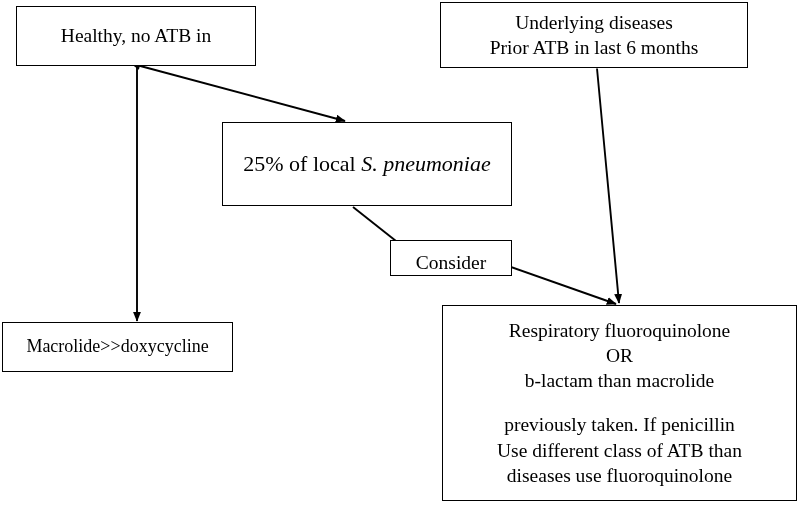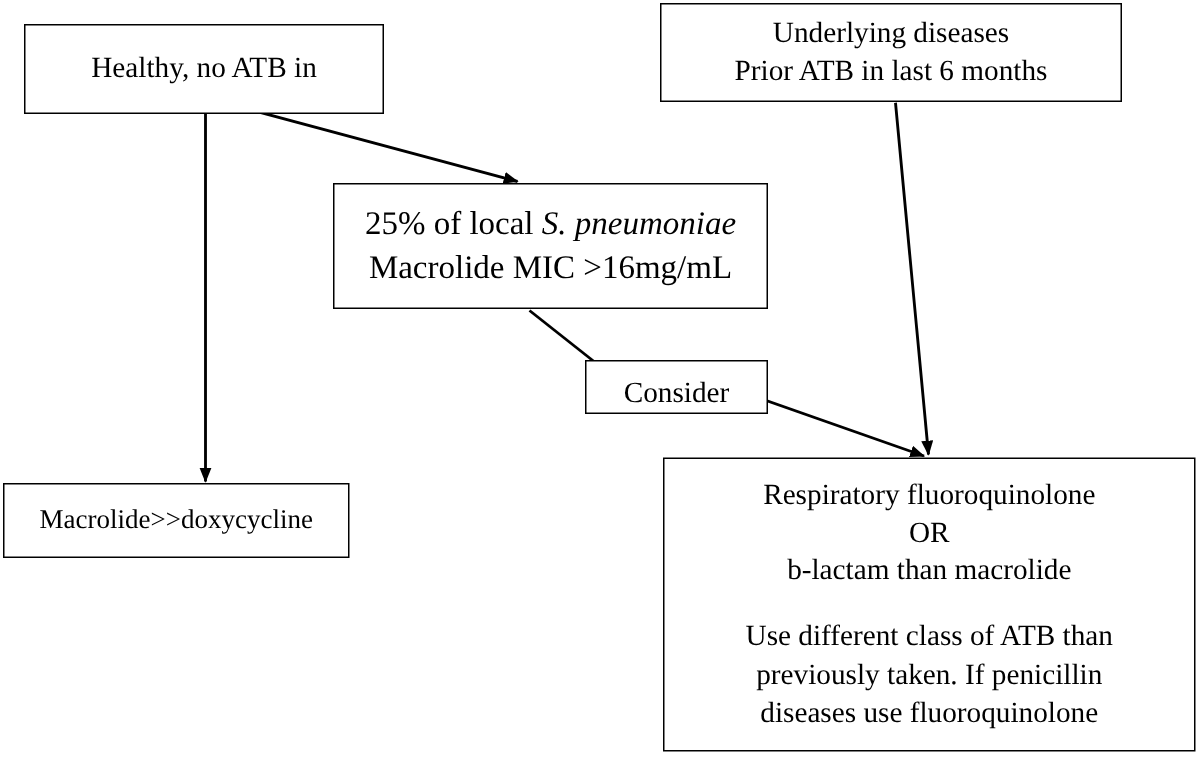--- a/index.html
+++ b/index.html
@@ -46,21 +46,21 @@
   .node .spacer {
     display: block;
     height: 0.95em;
   }
   .ital {
     font-style: italic;
   }
 
   
   #node-healthy {
-    left: 16px;  top: 16px;   width: 240px; height: 60px;
+    left: 16px;  top: 6px;   width: 240px; height: 60px;
     font-size: 19.5px;
   }
   #node-underlying {
     left: 440px; top: 2px;   width: 308px; height: 66px;
     font-size: 19.5px;
   }
   #node-resistance {
     left: 222px; top: 122px; width: 290px; height: 84px;
     font-size: 22px;
   }
@@ -108,34 +108,33 @@
     <span class="line">Healthy, no ATB in</span>
   </div>
 
   <div class="node" id="node-underlying">
     <span class="line">Underlying diseases</span>
     <span class="line">Prior ATB in last 6 months</span>
   </div>
 
   <div class="node" id="node-resistance">
     <span class="line"><span>25% of local </span><span class="ital">S. pneumoniae</span></span>
-    <span class="line">Macrolide MIC &gt;16mg/mL</span>
   </div>
 
   <div class="node" id="node-consider">
     <span class="line">Consider</span>
   </div>
 
   <div class="node" id="node-macrolide">
     <span class="line">Macrolide&gt;&gt;doxycycline</span>
   </div>
 
   <div class="node" id="node-treatment">
     <span class="line">Respiratory fluoroquinolone</span>
     <span class="line">OR</span>
     <span class="line">b-lactam than macrolide</span>
     <span class="spacer"></span>
+    <span class="line">previously taken. If penicillin</span>
     <span class="line">Use different class of ATB than</span>
-    <span class="line">previously taken. If penicillin</span>
     <span class="line">diseases use fluoroquinolone</span>
   </div>
 
 </div>
 
 </body></html>

